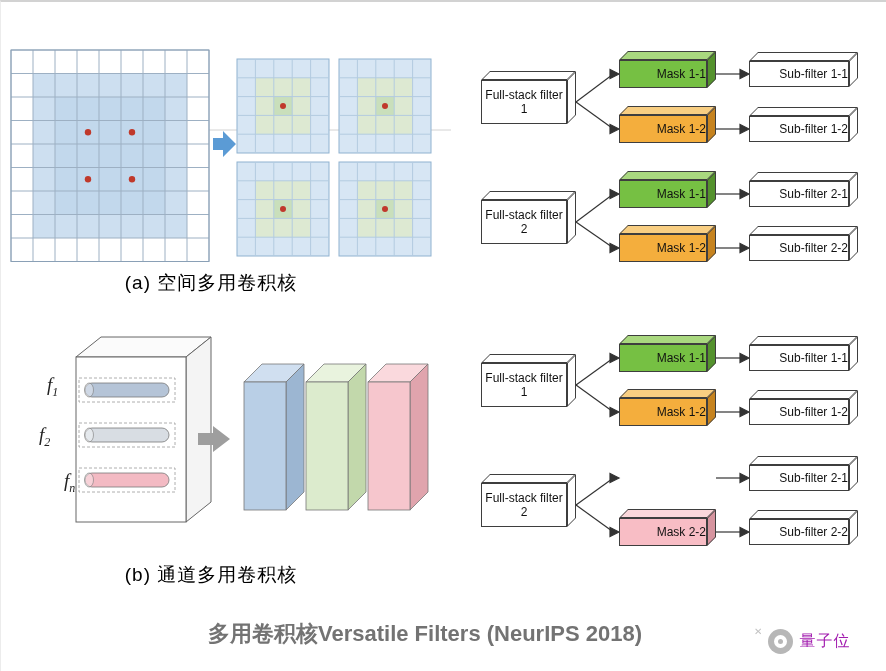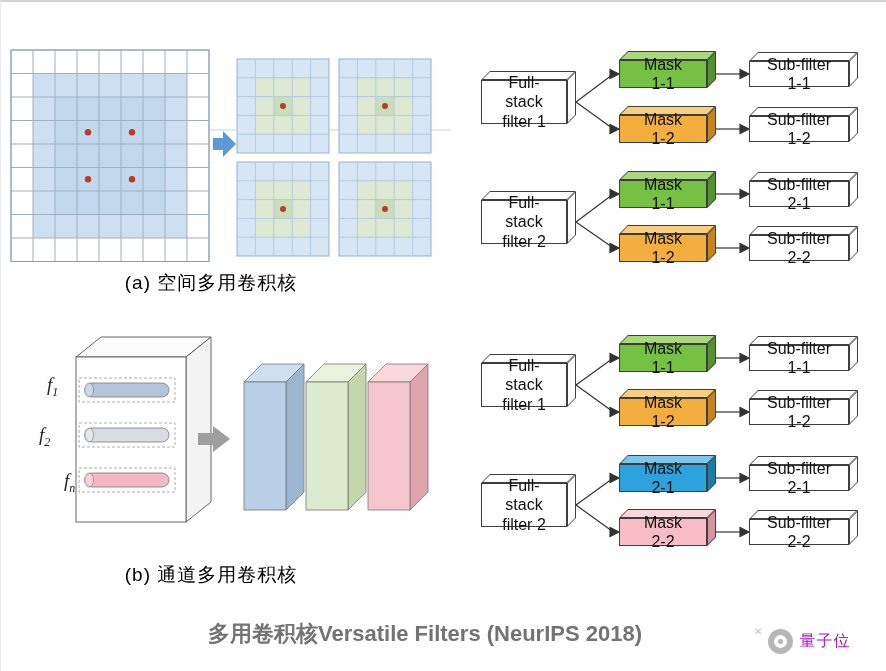--- a/index.html
+++ b/index.html
@@ -7,21 +7,21 @@
          border-top:2px solid #d2d2d2;border-left:1px solid #ececec;border-right:1px solid #ececec;
          font-family:"Liberation Sans","DejaVu Sans",sans-serif;color:#111}
   .layer{position:absolute;left:0;top:0}
   .caption{position:absolute;text-align:center;font-size:19px;letter-spacing:1px;color:#000000;z-index:3}
   .box3d{position:absolute;z-index:2}
   .b-top{position:absolute;left:0;top:-9px;width:100%;height:9px;background:#fff;border:1px solid #3e3e3e;
          transform:skewX(-45deg);transform-origin:0 100%;box-sizing:border-box}
   .b-side{position:absolute;left:100%;top:0;width:9px;height:100%;background:#fff;border:1px solid #3e3e3e;
           transform:skewY(-45deg);transform-origin:0 0;box-sizing:border-box}
   .b-front{position:absolute;inset:0;background:#fff;border:1px solid #3e3e3e;display:flex;align-items:center;
-           justify-content:center;text-align:center;font-size:16px;line-height:1.2;box-sizing:border-box;padding:1px 16px}
+           justify-content:flex-end;text-align:center;font-size:12px;line-height:1.2;box-sizing:border-box;padding:1px 0}
   .flabel{position:absolute;font-family:"Liberation Serif","DejaVu Serif",serif;font-style:italic;font-size:19px;color:#222;z-index:3}
   .flabel sub{font-size:12px}
   #main-title{position:absolute;left:0;top:617px;width:848px;text-align:center;font-size:22px;font-weight:bold;color:#737373;z-index:3}
   #watermark{position:absolute;left:753px;top:627px;display:flex;align-items:center;gap:6px;z-index:3}
   .wm-sparkle{font-size:10px;color:#c2c2c2;align-self:flex-start;margin-top:-3px}
   .wm-logo{width:25px;height:25px;border-radius:50%;background:#b7b7b7;position:relative}
   .wm-logo::before{content:"";position:absolute;left:6px;top:6px;width:13px;height:13px;border-radius:50%;background:#fff}
   .wm-logo::after{content:"";position:absolute;left:10px;top:10px;width:5px;height:5px;border-radius:50%;background:#b7b7b7}
   .wm-text{font-size:16px;color:#a21caf;letter-spacing:1px}
   svg{position:absolute}
@@ -283,27 +283,20 @@
       </div>
   </div>
 
   <div class="box3d" style="left:480px;top:481px;width:86px;height:44px">
     <div class="b-top"></div>
     <div class="b-side"></div>
     <div class="b-front">
         <span>Full-stack filter 2</span>
       </div>
   </div>
-  <div class="box3d" style="left:618px;top:462px;width:88px;height:28px">
-    <div class="b-top" style="background-color: rgb(126, 199, 234);"></div>
-    <div class="b-side" style="background-color: rgb(29, 122, 171);"></div>
-    <div class="b-front" style="background-color: rgb(46, 162, 220);">
-        <span>Mask 2-1</span>
-      </div>
-  </div>
   <div class="box3d" style="left:618px;top:516px;width:88px;height:28px">
     <div class="b-top" style="background-color: rgb(251, 215, 219);"></div>
     <div class="b-side" style="background-color: rgb(214, 148, 159);"></div>
     <div class="b-front" style="background-color: rgb(248, 189, 197);">
         <span>Mask 2-2</span>
       </div>
   </div>
   <div class="box3d" style="left:748px;top:463px;width:100px;height:26px">
     <div class="b-top"></div>
     <div class="b-side"></div>

